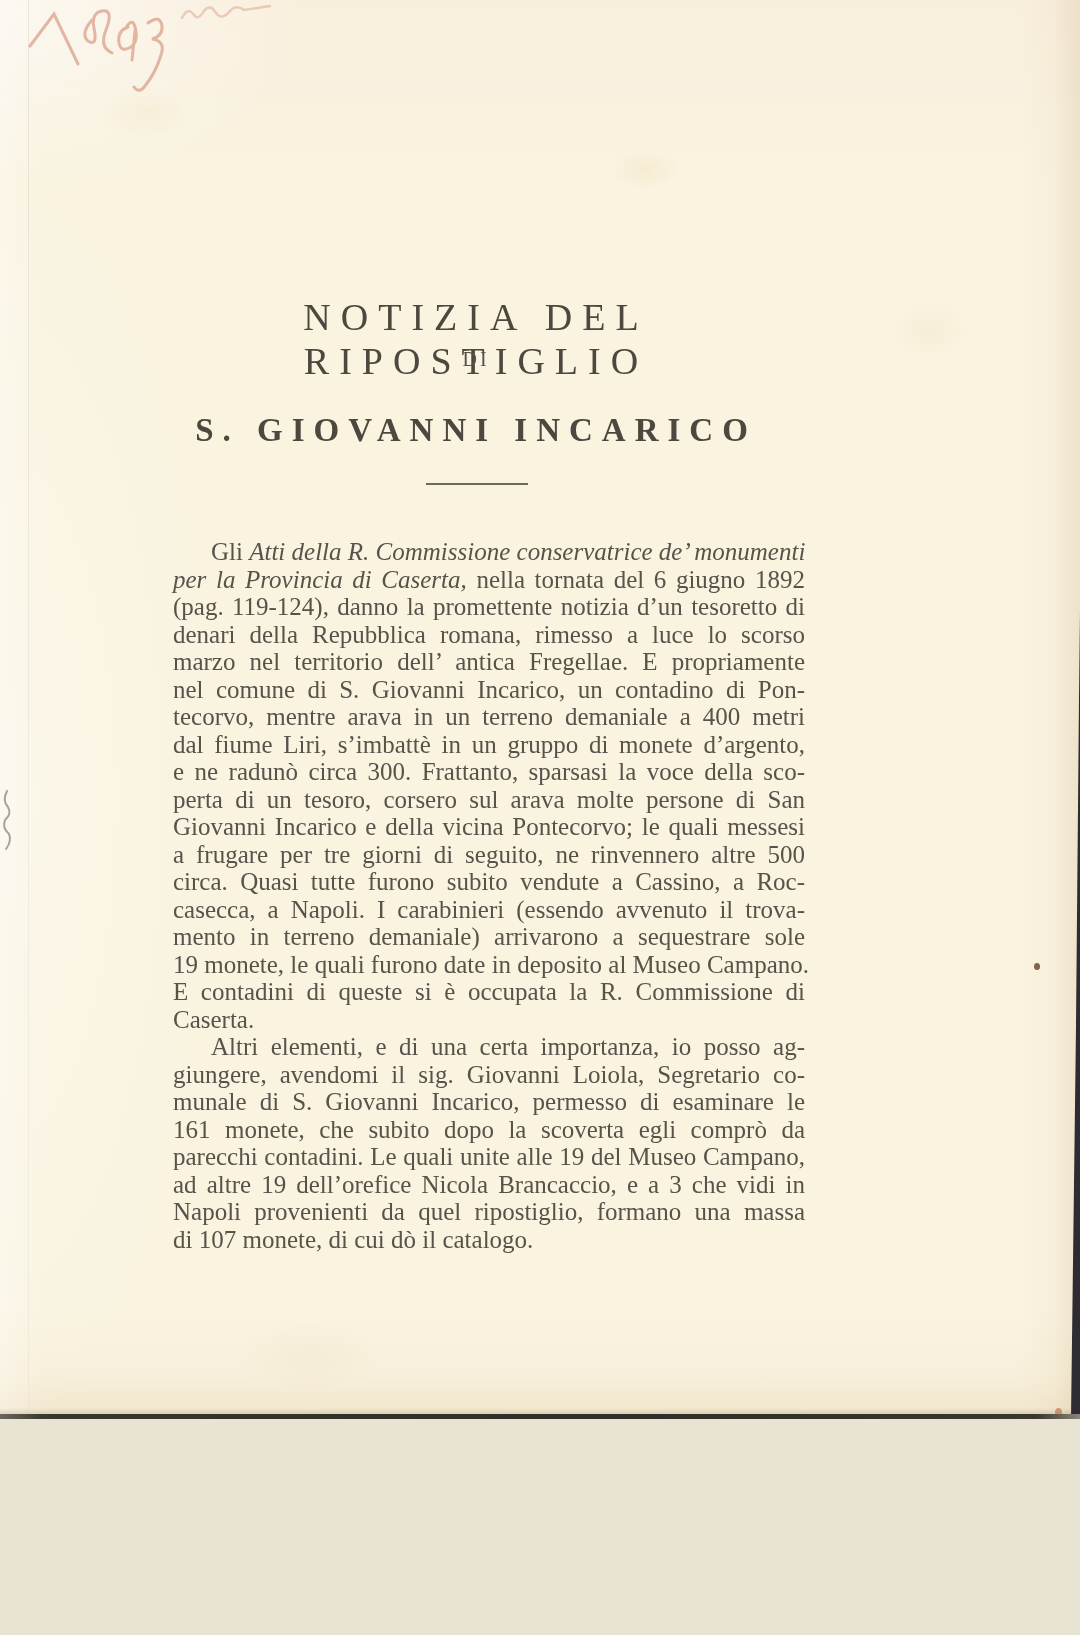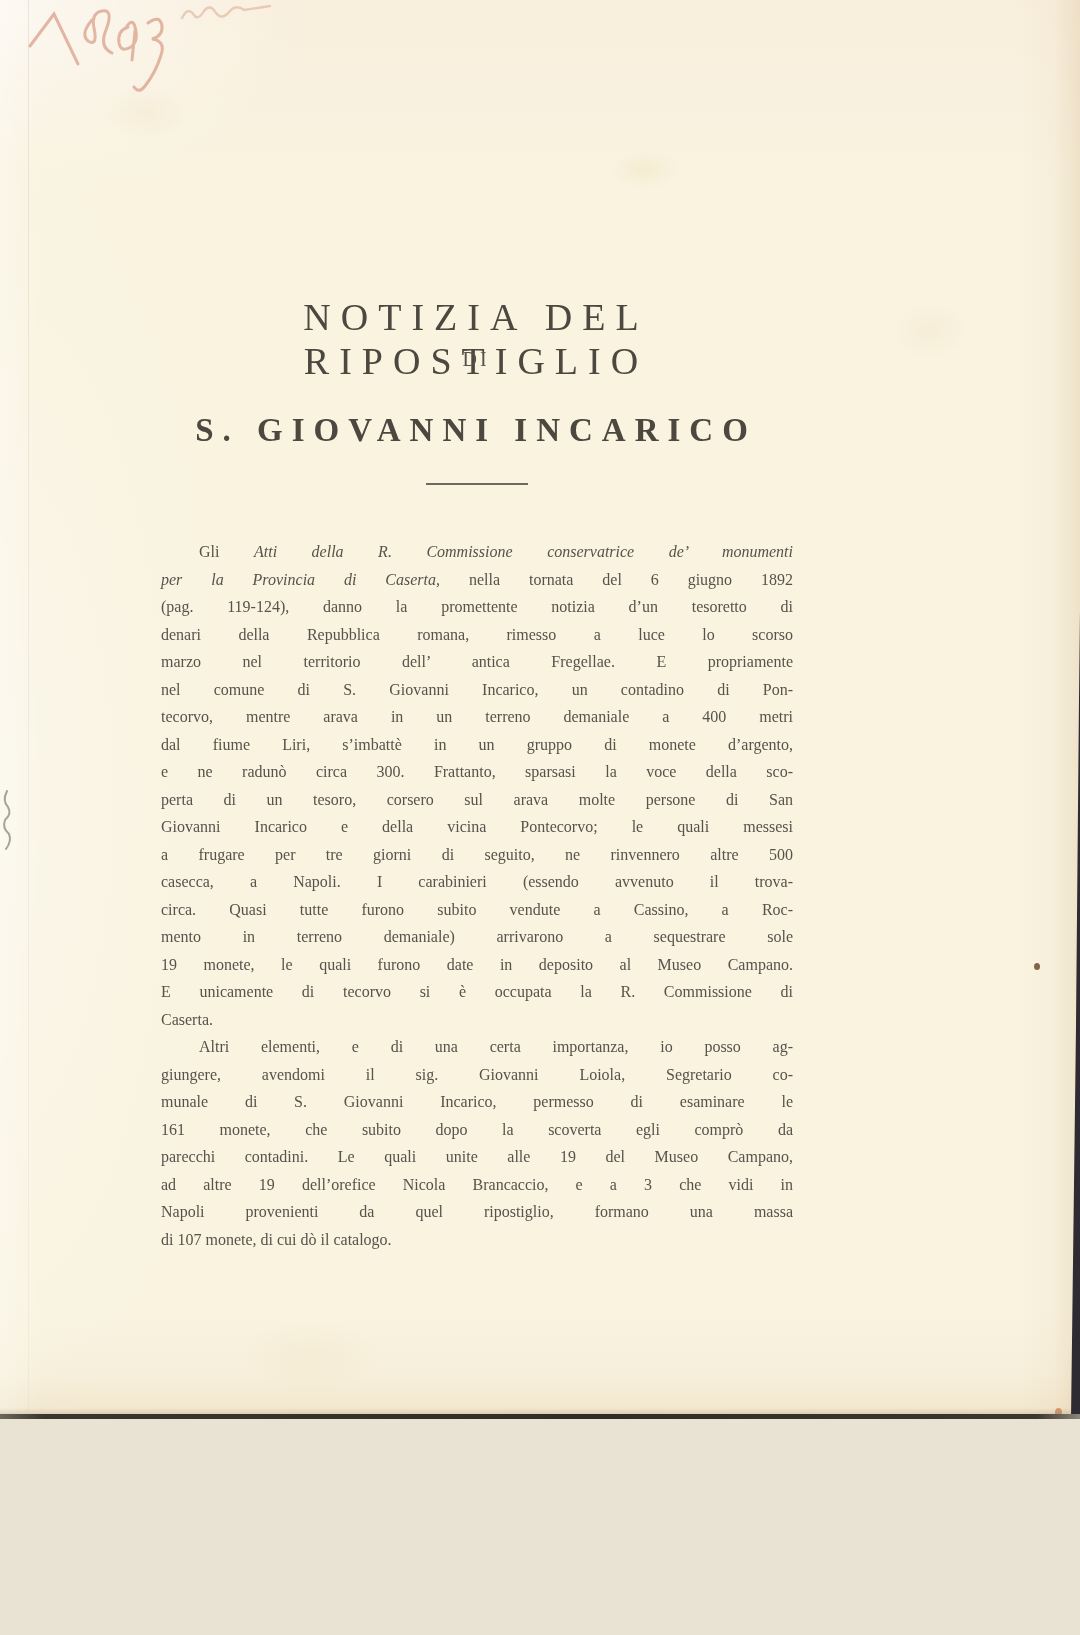--- a/index.html
+++ b/index.html
@@ -29,22 +29,22 @@
     background:linear-gradient(to bottom, rgba(120,100,70,0), rgba(120,100,70,0.18)); }
 
   
   .title-block { position:absolute; left:160px; top:0; width:632px; text-align:center; color:#4c483f; }
   .title-1 { position:absolute; top:295px; width:100%; font-size:38px; letter-spacing:10px; font-weight:400; }
   .title-di { position:absolute; top:348px; width:100%; font-size:20px; letter-spacing:3px; color:#56524a; }
   .title-2 { position:absolute; top:412px; width:100%; font-size:33px; letter-spacing:9px; font-weight:700; }
   .title-rule { position:absolute; left:426px; top:483px; width:102px; height:2px; background:#6e695e; }
 
   
-  .body-text { position:absolute; left:161px; top:538px; width:632px;
-    font-size:16px; line-height:27.5px; color:#57534b; }
+  .body-text { position:absolute; left:173px; top:538px; width:632px;
+    font-size:25px; line-height:27.5px; color:#57534b; }
   .line { text-align:justify; text-align-last:justify; height:27.5px; overflow:visible; white-space:nowrap; }
   .line.last { text-align-last:left; }
   .line.indent { text-indent:38px; }
   .line em { font-style:italic; }
 
   
   .handwriting { position:absolute; left:22px; top:0; }
   .pencil-mark { position:absolute; left:0px; top:788px; }
   .stain { position:absolute; border-radius:50%; pointer-events:none; }
   .s1 { left:200px; top:1578px; width:120px; height:18px; border-radius:40%;
@@ -101,25 +101,25 @@
         <div class="line"><span>(pag. 119-124), danno la promettente notizia d’un tesoretto di</span></div>
         <div class="line"><span>denari della Repubblica romana, rimesso a luce lo scorso</span></div>
         <div class="line"><span>marzo nel territorio dell’ antica Fregellae. E propriamente</span></div>
         <div class="line"><span>nel comune di S. Giovanni Incarico, un contadino di Pon-</span></div>
         <div class="line"><span>tecorvo, mentre arava in un terreno demaniale a 400 metri</span></div>
         <div class="line"><span>dal fiume Liri, s’imbattè in un gruppo di monete d’argento,</span></div>
         <div class="line"><span>e ne radunò circa 300. Frattanto, sparsasi la voce della sco-</span></div>
         <div class="line"><span>perta di un tesoro, corsero sul arava molte persone di San</span></div>
         <div class="line"><span>Giovanni Incarico e della vicina Pontecorvo; le quali messesi</span></div>
         <div class="line"><span>a frugare per tre giorni di seguito, ne rinvennero altre 500</span></div>
+        <div class="line"><span>circa. Quasi tutte furono subito vendute a Cassino, a Roc-</span></div>
         <div class="line"><span>casecca, a Napoli. I carabinieri (essendo avvenuto il trova-</span></div>
-        <div class="line"><span>circa. Quasi tutte furono subito vendute a Cassino, a Roc-</span></div>
         <div class="line"><span>mento in terreno demaniale) arrivarono a sequestrare sole</span></div>
         <div class="line"><span>19 monete, le quali furono date in deposito al Museo Campano.</span></div>
-        <div class="line"><span>E unicamente di tecorvo si è occupata la R. Commissione di</span></div>
+        <div class="line"><span>E contadini di queste si è occupata la R. Commissione di</span></div>
         <div class="line last"><span>Caserta.</span></div>
       </div>
       <div>
         <div class="line indent"><span>Altri elementi, e di una certa importanza, io posso ag-</span></div>
         <div class="line"><span>giungere, avendomi il sig. Giovanni Loiola, Segretario co-</span></div>
         <div class="line"><span>munale di S. Giovanni Incarico, permesso di esaminare le</span></div>
         <div class="line"><span>161 monete, che subito dopo la scoverta egli comprò da</span></div>
         <div class="line"><span>parecchi contadini. Le quali unite alle 19 del Museo Campano,</span></div>
         <div class="line"><span>ad altre 19 dell’orefice Nicola Brancaccio, e a 3 che vidi in</span></div>
         <div class="line"><span>Napoli provenienti da quel ripostiglio, formano una massa</span></div>

